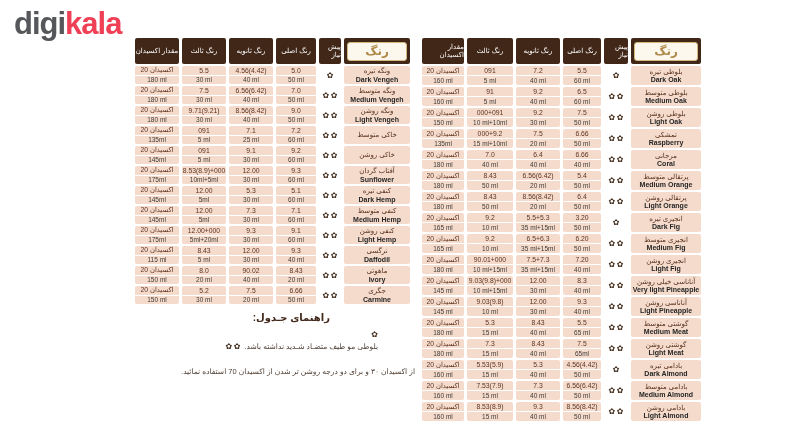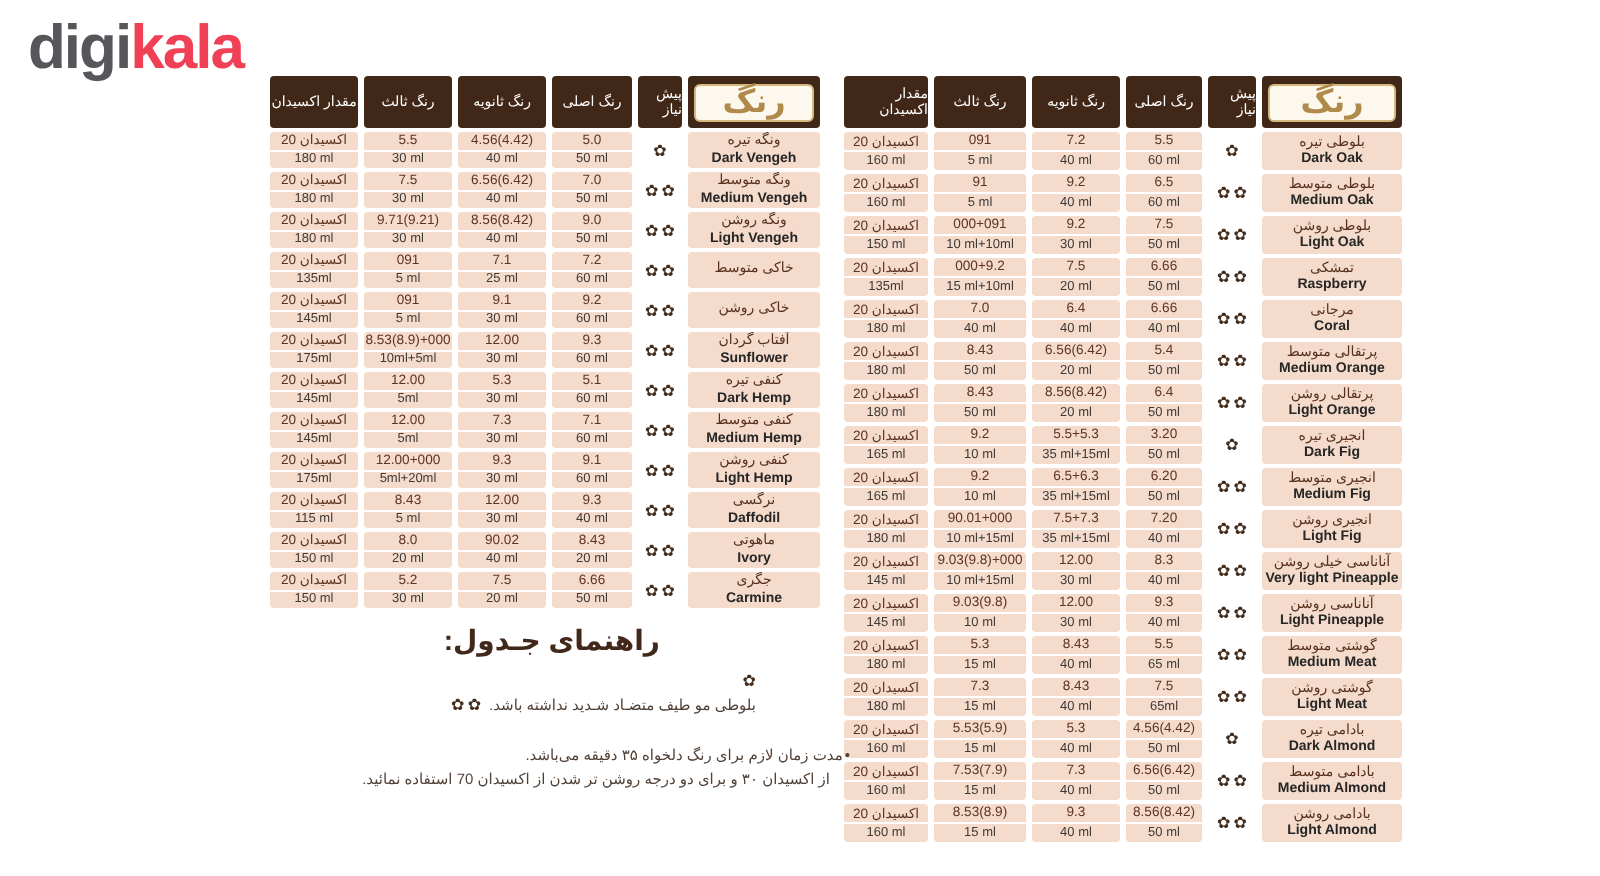--- a/index.html
+++ b/index.html
@@ -15,35 +15,35 @@
   
   .ctable{position:absolute;display:grid;direction:rtl;column-gap:3px;row-gap:2px;}
   .ctable.right{left:422px;top:38px;grid-template-columns:70px 24px 38px 44px 46px 42px;grid-auto-rows:19px;}
   .ctable.left{left:135px;top:38px;grid-template-columns:66px 22px 40px 44px 44px 44px;grid-auto-rows:18px;}
   .hcell{background:#402718;color:#ffffff;height:26px !important;display:flex;align-items:center;justify-content:center;
          font-size:7px;border-radius:2px;grid-row:1;}
   .ctable .hcell{height:26px;}
   .ctable{grid-template-rows:26px;}
   .hcell.hname{padding:0;}
   .hcell .inner{width:calc(100% - 8px);height:17px;border:1px solid #d4b87e;border-radius:3px;background:#fdf8ed;
-                color:#b08a4a;font-size:16px;font-weight:bold;display:flex;align-items:center;justify-content:center;}
+                color:#b08a4a;font-size:12px;font-weight:bold;display:flex;align-items:center;justify-content:center;}
   .cell{background:#f4dbcb;border-radius:2px;display:flex;flex-direction:column;overflow:hidden;}
   .cell .top,.cell .bot{flex:1;display:flex;align-items:center;justify-content:center;direction:ltr;white-space:nowrap;}
   .cell .top{color:#5e3322;font-size:6.8px;border-bottom:1px solid #ffffff;}
   .cell .bot{color:#3e3a37;font-size:6.5px;}
   .cell .top.rtl{direction:rtl;}
   .cell.namec{align-items:center;justify-content:center;}
   .name-fa{font-size:7px;color:#57301d;line-height:1.3;text-align:center;}
   .name-en{font-size:7px;font-weight:bold;color:#262626;line-height:1.15;text-align:center;direction:ltr;white-space:nowrap;}
   .cell.prereq{background:#ffffff;flex-direction:row;align-items:center;justify-content:center;
                color:#432d1d;font-size:8px;}
 
   
   .guide{position:absolute;left:55px;top:312px;width:370px;direction:rtl;}
-  .guide-title{text-align:right;padding-left:0;padding-right:95px;font-size:14px;font-weight:bold;color:#41281a;}
+  .guide-title{text-align:right;padding-left:0;padding-right:95px;font-size:10px;font-weight:bold;color:#41281a;}
   .legend{margin-top:7px;padding-right:47px;}
   .legend-line{display:flex;direction:ltr;justify-content:flex-end;align-items:center;gap:4px;margin-top:3px;}
   .legend-flowers{color:#432d1d;font-size:8px;white-space:nowrap;}
   .legend-text{font-size:7.5px;color:#514136;direction:rtl;white-space:nowrap;}
   .notes{margin-top:15px;}
   .note-line{font-size:7.5px;color:#514136;text-align:right;line-height:1.55;white-space:nowrap;}
   .note-line.cont{padding-right:10px;}
   .note-line .bullet{margin-left:1px;}
 </style>
 </head>
@@ -746,18 +746,17 @@
     <div class="legend" id="legend">
         <div class="legend-line">
           <span class="legend-flowers">✿</span>
         </div>
         <div class="legend-line">
           <span class="legend-flowers">✿ ✿</span>
           <span class="legend-text">بلوطی مو طیف متضـاد شـدید نداشته باشد.</span>
         </div>
       </div>
     <div class="notes" id="notes">
-        <div class="note-line"><span class="bullet">•</span><span>مدت زمان لازم برای رنگ دلخواه ۳۵ دقیقه می‌باشد.</span></div>
         <div class="note-line cont"><span>از اکسیدان ۳۰ و برای دو درجه روشن تر شدن از اکسیدان 70 استفاده نمائید.</span></div>
       </div>
   </div>
 
 </div>
 
 </body></html>

